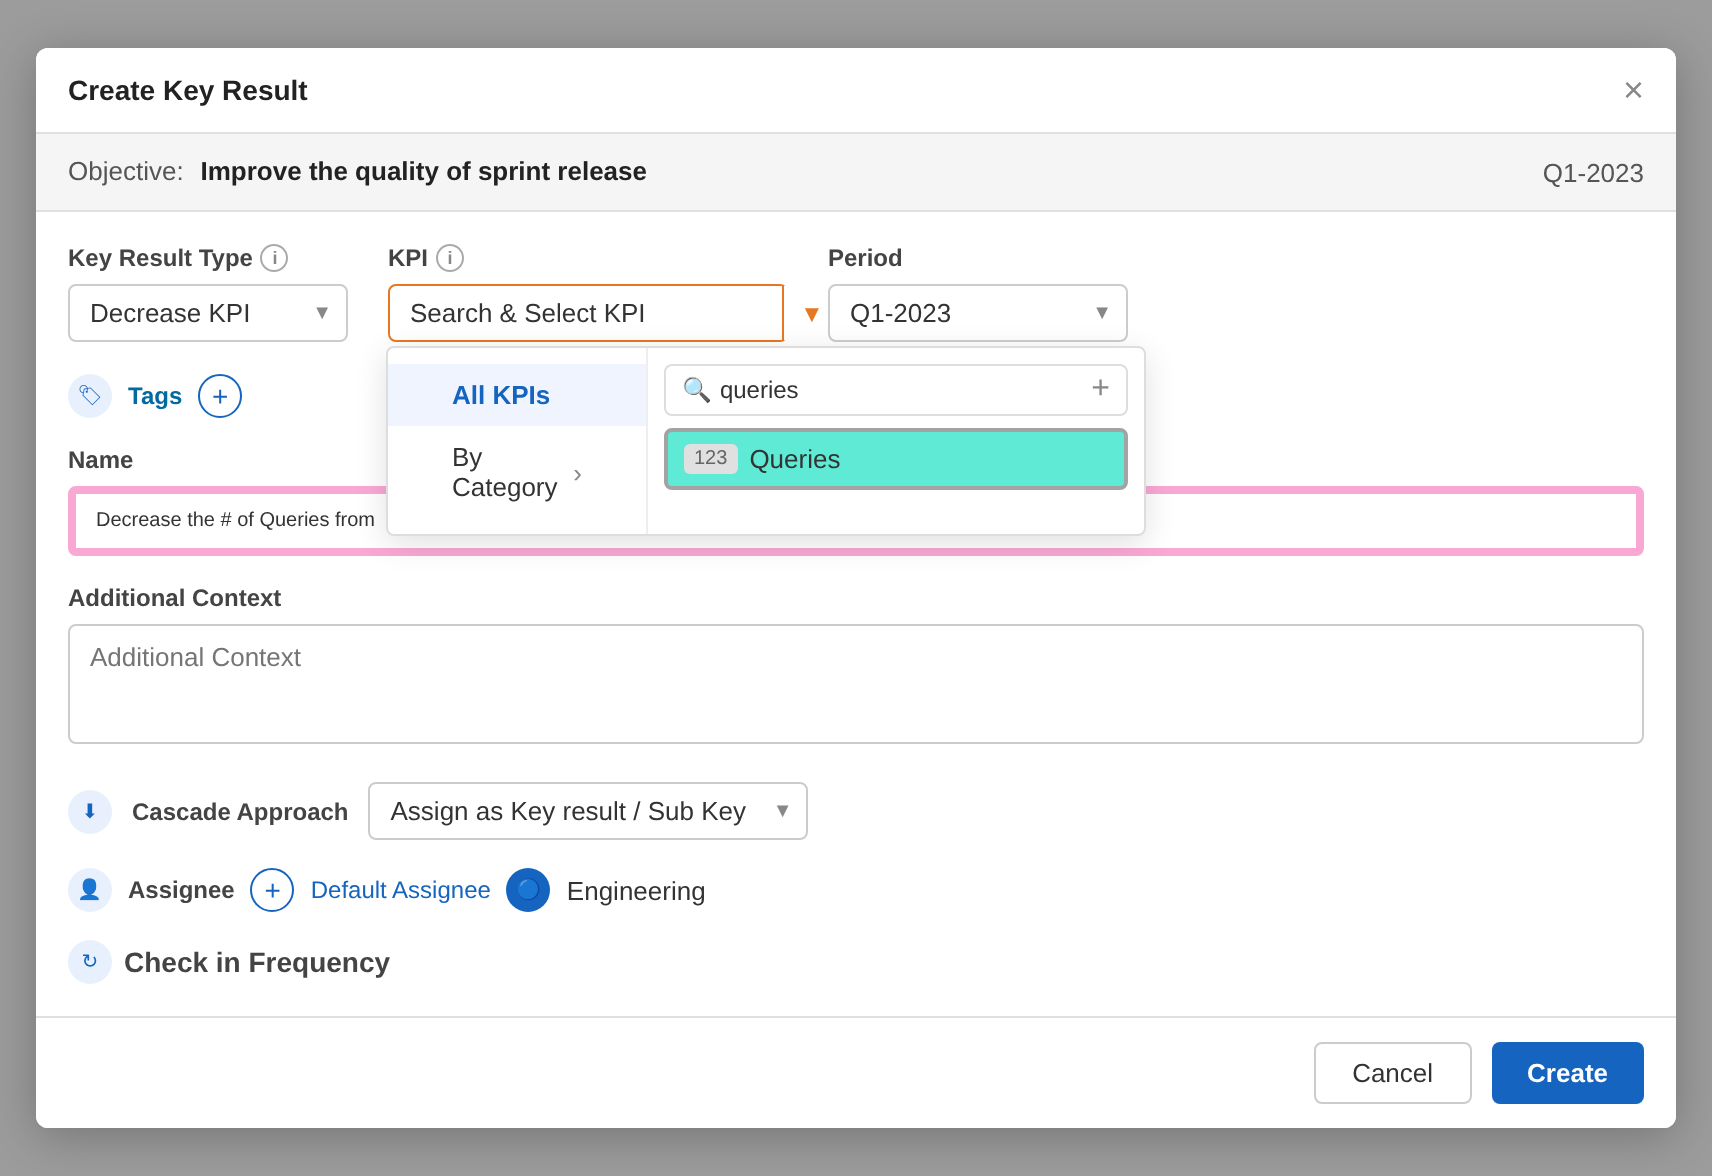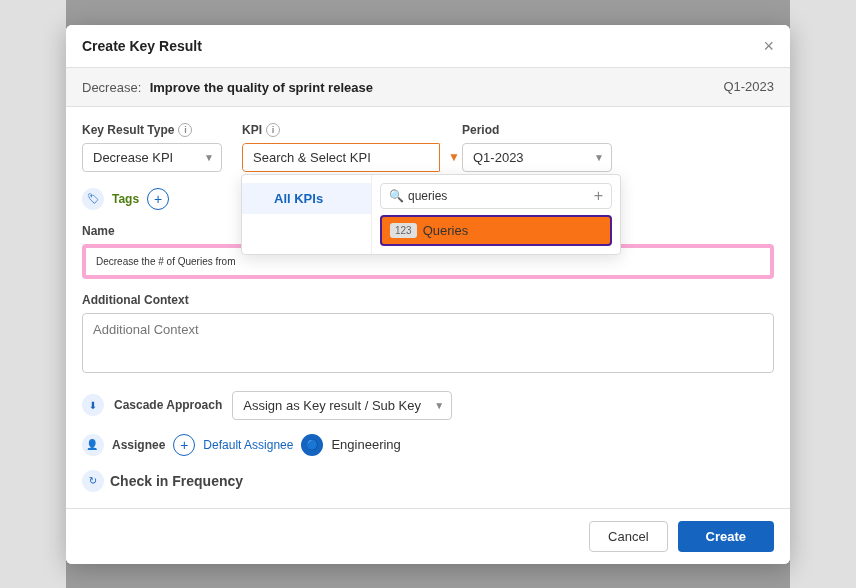--- a/index.html
+++ b/index.html
@@ -8,21 +8,21 @@
       background: #e0e0e0;
       display: flex;
       align-items: center;
       justify-content: center;
       width: 856px;
       height: 588px;
       overflow: hidden;
     }
 
     .modal-overlay {
-      width: 724px;
+      width: 856px;
       height: 588px;
       background: rgba(0,0,0,0.3);
       display: flex;
       align-items: center;
       justify-content: center;
     }
 
     .modal {
       width: 820px;
       background: #fff;
@@ -258,24 +258,24 @@
       color: #888;
       font-size: 16px;
       line-height: 1;
     }
 
     .kpi-result-item {
       display: flex;
       align-items: center;
       gap: 6px;
       padding: 6px 8px;
-      border: 2px solid #4c1d95;
-      border-radius: 4px;
-      cursor: pointer;
-      background: #f97316;
+      border: 2px solid #a3a3a3;
+      border-radius: 4px;
+      cursor: pointer;
+      background: #5eead4;
     }
 
     .kpi-result-badge {
       background: #e0e0e0;
       color: #666;
       font-size: 10px;
       padding: 2px 5px;
       border-radius: 3px;
       font-weight: 500;
     }
@@ -289,21 +289,21 @@
     .tags-section {
       display: flex;
       align-items: center;
       gap: 8px;
       margin-bottom: 14px;
     }
 
     .tags-label {
       font-size: 12px;
       font-weight: 600;
-      color: #4d7c0f;
+      color: #0369a1;
       display: flex;
       align-items: center;
       gap: 4px;
     }
 
     .tags-add-btn {
       width: 22px;
       height: 22px;
       border: 1px solid #1565c0;
       border-radius: 50%;
@@ -438,21 +438,21 @@
       padding: 7px 18px;
       border: 1px solid #ccc;
       border-radius: 4px;
       background: #fff;
       font-size: 13px;
       color: #333;
       cursor: pointer;
     }
 
     .btn-create {
-      padding: 7px 28px;
+      padding: 7px 18px;
       border: none;
       border-radius: 4px;
       background: #1565c0;
       font-size: 13px;
       color: #fff;
       cursor: pointer;
       font-weight: 600;
     }
 
     .section-icon-circle {
@@ -474,21 +474,21 @@
 <div class="modal-overlay">
   <div class="modal">
 
     <div class="modal-header">
       <span class="modal-header-title">Create Key Result</span>
       <button class="modal-close">×</button>
     </div>
 
     <div class="objective-bar">
       <div>
-        <span style="font-size:13px;color:#555;">Decrease:</span>
+        <span style="font-size:13px;color:#555;">Objective:</span>
         <strong style="font-size:13px;color:#222;margin-left:4px;">Improve the quality of sprint release</strong>
       </div>
       <span class="objective-period">Q1-2023</span>
     </div>
 
     <div class="modal-body">
 
       <div class="form-row">
 
         <div class="form-group form-group-key-result-type">
@@ -515,20 +515,24 @@
             <input class="kpi-input" type="text" value="Search &amp; Select KPI" readonly="" placeholder="Search &amp; Select KPI" style="">
             <button class="kpi-dropdown-btn">▼</button>
           </div>
 
           <div class="kpi-dropdown">
 
             <div class="kpi-dropdown-left">
               <div class="kpi-dropdown-item active">
                 <span>All KPIs</span>
               </div>
+              <div class="kpi-dropdown-item">
+                <span>By Category</span>
+                <span style="color:#888;">›</span>
+              </div>
             </div>
 
             <div class="kpi-dropdown-right">
 
               <div class="kpi-search-row">
                 <span class="kpi-search-icon">🔍</span>
                 <input class="kpi-search-input" type="text" value="queries" style="">
                 <button class="kpi-search-add">+</button>
               </div>
 

